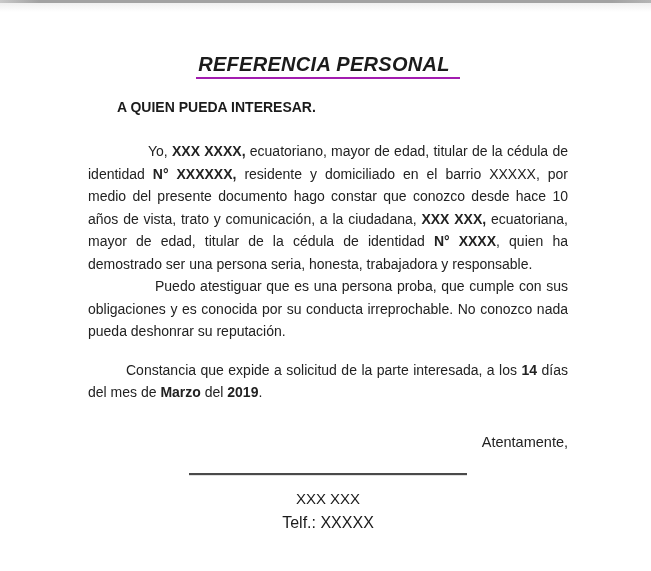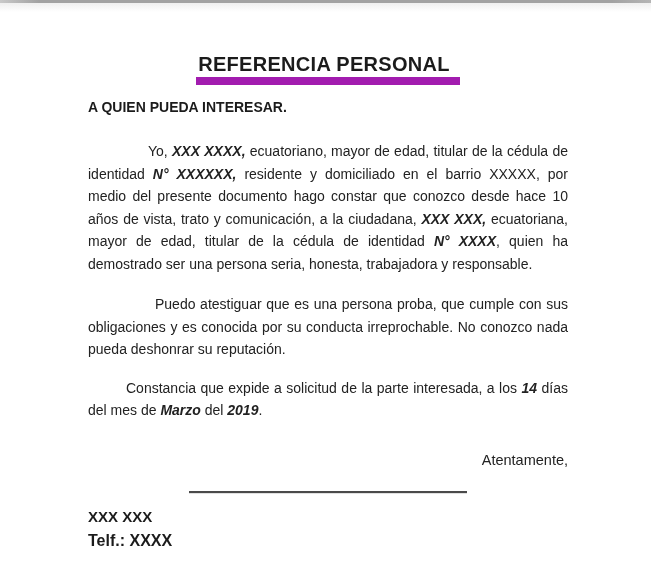--- a/index.html
+++ b/index.html
@@ -30,56 +30,59 @@
   }
   .title {
     margin-top: 41px;
     text-align: center;
     font-size: 20px;
     font-weight: bold;
     letter-spacing: 0.3px;
     color: #1b1b1b;
   }
   .title .underlined {
-    border-bottom: 8px solid #a21caf;
+    border-bottom: 2px solid #a21caf;
     padding: 0 10px 2px 2px;
+    font-style: italic;
   }
   .salutation {
     margin-top: 23px;
     font-size: 14px;
     font-weight: bold;
     color: #1b1b1b;
+    margin-left: 29px;
   }
   .body-text p {
     margin: 0;
     font-size: 14px;
     line-height: 22.5px;
     text-align: justify;
     color: #222222;
   }
   .body-text p.p1 { margin-top: 25px; text-indent: 60px; }
-  .body-text p.p2 { margin-top: 18px; text-indent: 67px; }
+  .body-text p.p2 { margin-top: 0; text-indent: 67px; }
   .body-text p.p3 { margin-top: 16px; text-indent: 38px; }
-  .b { font-weight: bold; font-style: italic; }
+  .b { font-weight: bold; }
   .closing {
     margin-top: 30px;
     text-align: right;
     font-size: 14.5px;
     color: #222222;
   }
   .sig-rule {
     width: 278px;
     margin: 23px auto 0 auto;
     border: 0;
     border-top: 2px solid #4a4a4a;
     box-shadow: 0 1px 0 rgba(0,0,0,0.12);
   }
   .sig-block {
     margin-top: 15px;
-    font-weight: bold;
+    text-align: center;
+    font-weight: normal;
     color: #1b1b1b;
   }
   .sig-name { font-size: 15px; line-height: 18px; }
   .sig-ci   { font-size: 15px; line-height: 18px; }
   .sig-telf { font-size: 16px; line-height: 19px; margin-top: 5px; }
 </style>
 </head>
 <body>
 
 <div class="scan-edge"></div>
@@ -98,16 +101,16 @@
     <p class="p2"><span>Puedo atestiguar que es una persona proba, que cumple con sus obligaciones y es conocida por su conducta irreprochable. No conozco nada pueda deshonrar su reputación.</span></p>
     <p class="p3"><span>Constancia que expide a solicitud de la parte interesada, a los </span><span class="b">14</span><span> días del mes de </span><span class="b">Marzo</span><span> del </span><span class="b">2019</span><span>.</span></p>
   </div>
 
   <div class="closing">Atentamente,</div>
 
   <hr class="sig-rule">
 
   <div class="sig-block">
     <div class="sig-name">XXX XXX</div>
-    <div class="sig-telf">Telf.: XXXX</div>
+    <div class="sig-telf">Telf.: XXXXX</div>
   </div>
 
 </div>
 
 </body></html>

